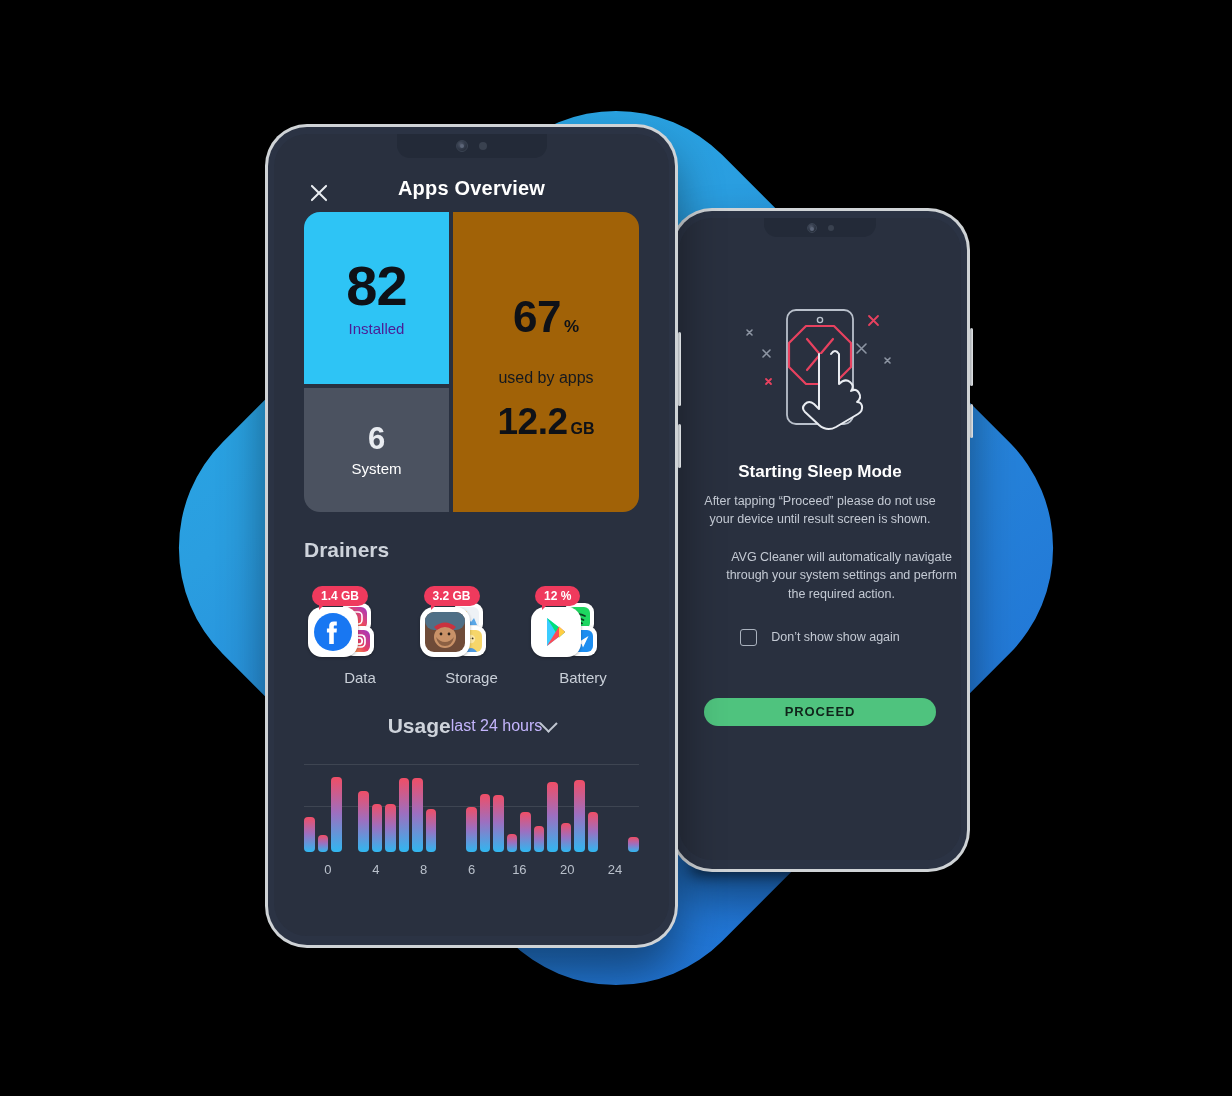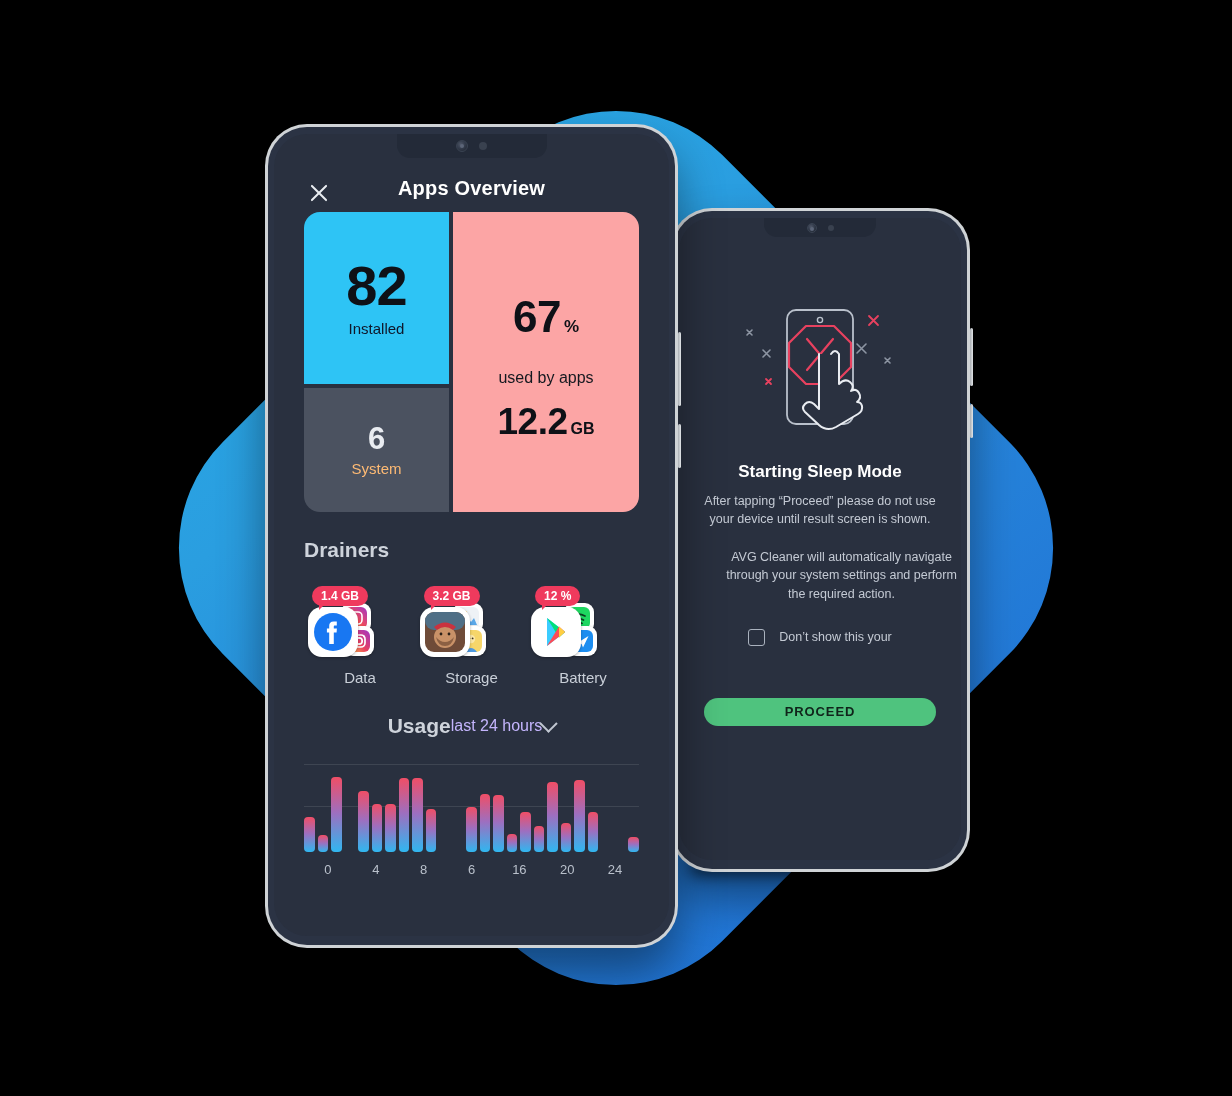--- a/index.html
+++ b/index.html
@@ -106,33 +106,33 @@
 
   .cards { display: flex; gap: 4px; height: 300px; }
   .cards-left { display: flex; flex-direction: column; width: 145px; gap: 4px; }
   .card-installed {
     flex: 1 1 58%;
     background: #2ec4f5;
     border-radius: 16px 0 0 0;
     display: flex; flex-direction: column; align-items: center; justify-content: center;
   }
   .card-installed .big { font-size: 56px; font-weight: bold; color: #0e1117; line-height: 1; letter-spacing: -1px; }
-  .card-installed .lbl { font-size: 15px; color: #0f172a; margin-top: 6px; }
+  .card-installed .lbl { font-size: 15px; color: #4c1d95; margin-top: 6px; }
   .card-system {
     flex: 1 1 42%;
     background: #4b5260;
     border-radius: 0 0 0 16px;
     display: flex; flex-direction: column; align-items: center; justify-content: center;
   }
   .card-system .big { font-size: 31px; font-weight: bold; color: #e9ecf1; line-height: 1; }
-  .card-system .lbl { font-size: 15px; color: #fdba74; margin-top: 6px; }
+  .card-system .lbl { font-size: 15px; color: #ffffff; margin-top: 6px; }
 
   .card-usage {
     flex: 1;
-    background: #fca5a5;
+    background: #a16207;
     border-radius: 0 16px 16px 0;
     display: flex; flex-direction: column; align-items: center; justify-content: center;
     gap: 2px; padding-top: 10px;
   }
   .pct-row { display: flex; align-items: baseline; }
   .pct-row .big { font-size: 44px; font-weight: bold; color: #0e1117; line-height: 1; letter-spacing: -.5px; }
   .pct-row .unit { font-size: 17px; font-weight: bold; color: #0e1117; margin-left: 3px; }
   .usedby { font-size: 16px; color: #14181f; margin-top: 28px; }
   .gb-row { display: flex; align-items: baseline; margin-top: 14px; }
   .gb-row .big { font-size: 37px; font-weight: bold; color: #0e1117; line-height: 1; letter-spacing: -.5px; }
@@ -250,21 +250,21 @@
                      q4 0 5 4 q1 5-4 8 l-22 13 q-9 5-17-2 l-14-13 q-4-4 0-8 q4-4 9 0 l5 5 l0-55" fill="#2a3140" stroke="#e9ecf1" stroke-width="2" stroke-linejoin="round" stroke-linecap="round"></path>
           </svg>
         </div>
 
         <div class="s2-title">Starting Sleep Mode</div>
         <div class="s2-p">After tapping “Proceed” please do not use your device until result screen is shown.</div>
         <div class="s2-p s2-p2">AVG Cleaner will automatically navigate through your system settings and perform the required action.</div>
 
         <div class="checkrow">
           <div class="cbox"></div>
-          <div class="ctext">Don’t show this your</div>
+          <div class="ctext">Don’t show show again</div>
         </div>
 
         <button class="proceed">PROCEED</button>
       </div>
     </div>
   </div>
 
   <div class="phone-shadow" style="left:258px; top:935px; width:250px; height:20px;"></div>
   <div class="phone" id="phone1">
     <div class="side-btn" style="top:208px; height:74px;"></div>

